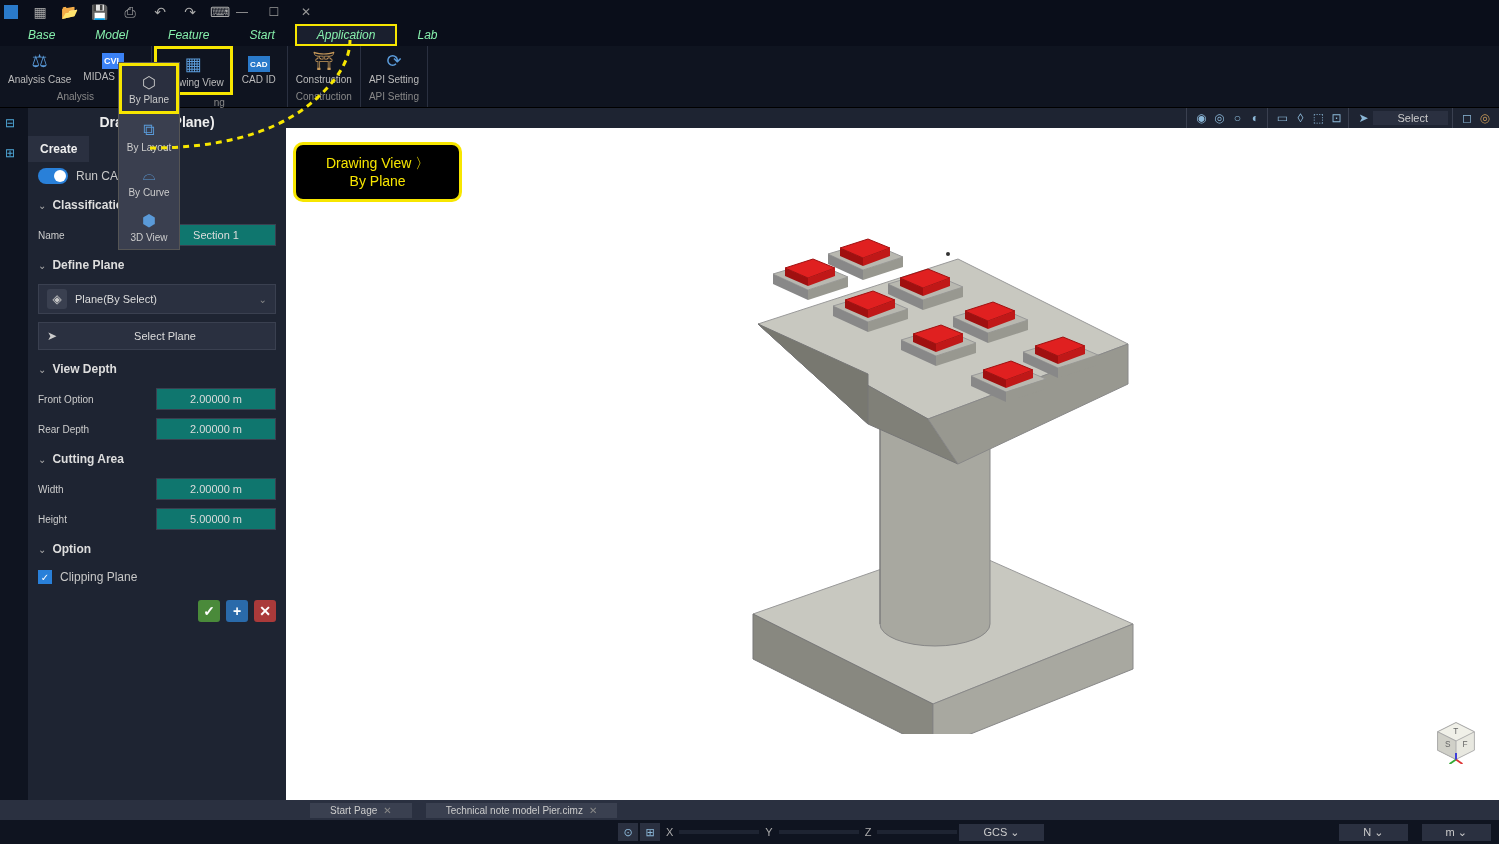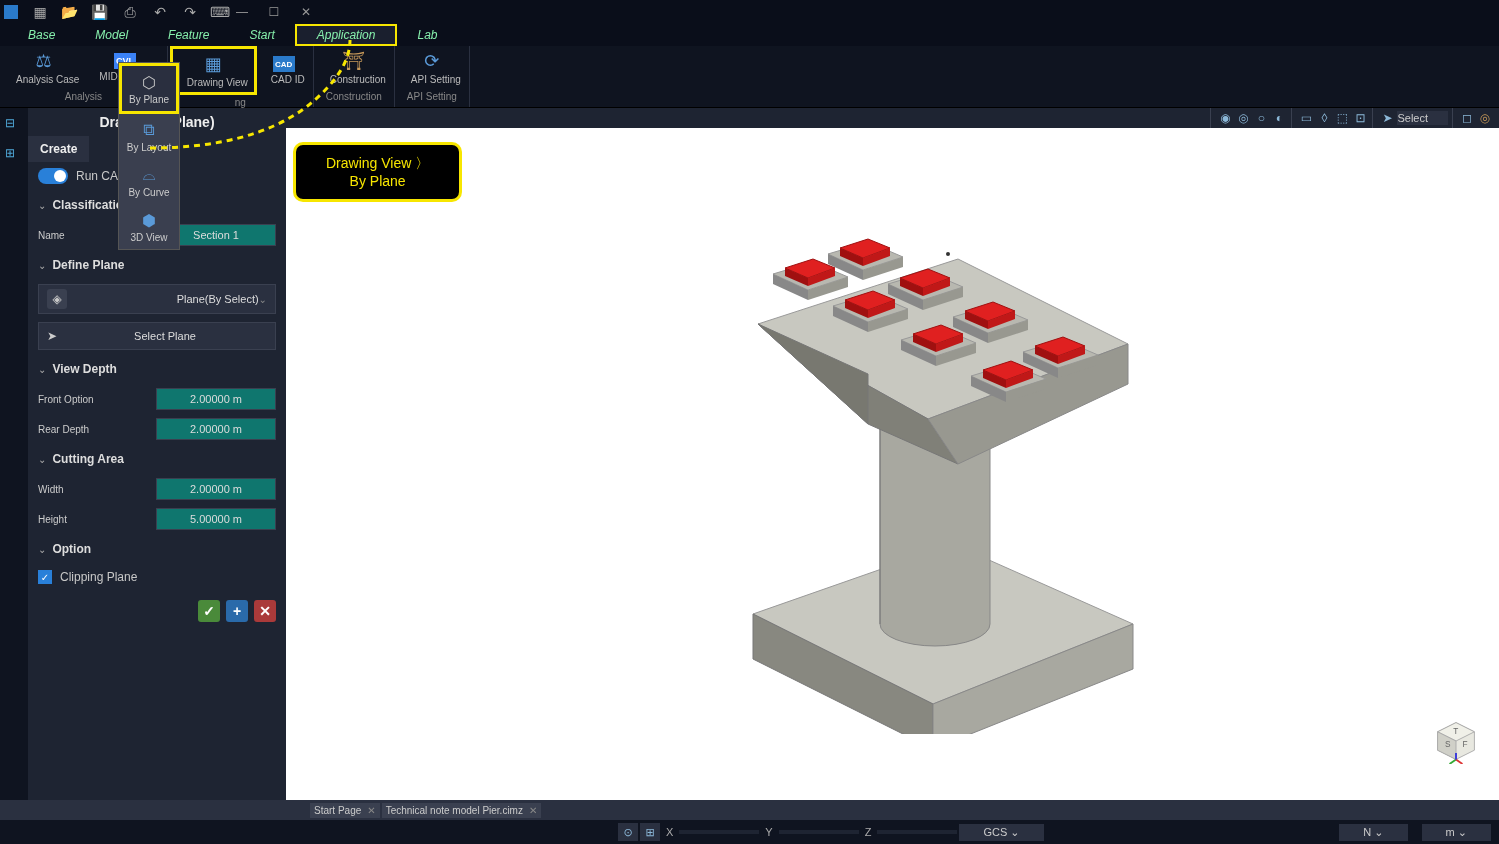--- a/index.html
+++ b/index.html
@@ -18,21 +18,21 @@
     .menu-item { padding: 2px 20px; color: #86efac; font-size: 12px; cursor: pointer; font-style: italic; }
     .menu-item.highlighted { border: 2px solid #f7e600; background: #1a1f2e; }
     
     
     .ribbon { height: 62px; background: #0f1420; display: flex; border-bottom: 1px solid #000; position: relative; }
     .ribbon-group { display: flex; flex-direction: column; align-items: center; border-right: 1px solid #2a3040; padding: 0 2px; }
     .ribbon-buttons { display: flex; }
     .ribbon-btn { display: flex; flex-direction: column; align-items: center; justify-content: center; padding: 4px 6px; cursor: pointer; min-width: 52px; }
     .ribbon-btn.highlighted { border: 3px solid #f7e600; }
     .ribbon-btn-icon { width: 28px; height: 22px; display: flex; align-items: center; justify-content: center; font-size: 18px; margin-bottom: 2px; }
-    .ribbon-btn-label { font-size: 10px; color: #bbb; white-space: nowrap; margin-left: 8px; }
+    .ribbon-btn-label { font-size: 10px; color: #bbb; white-space: nowrap; }
     .ribbon-group-label { font-size: 10px; color: #888; padding: 2px 0; }
     
     
     .ribbon-dropdown { position: absolute; top: 62px; left: 118px; background: #3a3f4f; border: 1px solid #555; z-index: 100; width: 62px; }
     .dd-item { display: flex; flex-direction: column; align-items: center; padding: 6px 4px; cursor: pointer; }
     .dd-item.highlighted { border: 3px solid #f7e600; background: #2a2f3f; }
     .dd-icon { width: 24px; height: 20px; display: flex; align-items: center; justify-content: center; font-size: 16px; margin-bottom: 2px; }
     .dd-label { font-size: 10px; color: #ccc; }
     
     
@@ -55,45 +55,45 @@
     .toggle { width: 30px; height: 16px; background: #2980d9; border-radius: 8px; position: relative; }
     .toggle::after { content: ''; position: absolute; width: 12px; height: 12px; background: #fff; border-radius: 50%; top: 2px; right: 2px; }
     .section-header { display: flex; align-items: center; padding: 8px 10px; gap: 6px; cursor: pointer; }
     .chevron { font-size: 10px; color: #aaa; }
     .section-title { font-size: 12px; color: #ddd; font-weight: bold; }
     .field-row { display: flex; align-items: center; padding: 4px 10px; gap: 8px; }
     .field-label { flex: 1; font-size: 10px; color: #ccc; }
     .field-input { width: 120px; background: #0f766e; border: 1px solid #3a4050; padding: 4px 6px; color: #ddd; text-align: center; font-size: 11px; }
     .dropdown-field { display: flex; align-items: center; background: #2a3040; border: 1px solid #3a4050; margin: 4px 10px; padding: 4px 8px; }
     .dd-field-icon { width: 20px; height: 20px; background: #3a4050; border-radius: 3px; margin-right: 8px; display: flex; align-items: center; justify-content: center; }
-    .dd-field-text { flex: 1; text-align: right; font-size: 11px; color: #ddd; }
+    .dd-field-text { flex: 1; text-align: left; font-size: 11px; color: #ddd; }
     .dd-field-arrow { font-size: 10px; color: #888; }
     .action-btn { display: flex; align-items: center; background: #2a3040; border: 1px solid #3a4050; margin: 4px 10px; padding: 6px 8px; }
     .action-arrow { width: 16px; color: #ccc; }
     .action-text { flex: 1; text-align: center; font-size: 11px; color: #ddd; }
     .checkbox-row { display: flex; align-items: center; padding: 6px 10px; gap: 8px; }
     .chk { width: 14px; height: 14px; background: #2980d9; display: flex; align-items: center; justify-content: center; color: #fff; font-size: 10px; }
     .panel-actions { display: flex; justify-content: flex-end; gap: 6px; padding: 10px; }
     .pa-btn { width: 22px; height: 22px; display: flex; align-items: center; justify-content: center; border-radius: 3px; font-size: 14px; font-weight: bold; }
     .pa-ok { background: #4a8a3a; color: #fff; }
     .pa-add { background: #2a6aaa; color: #fff; }
     .pa-cancel { background: #aa3a3a; color: #fff; }
     
     
     .viewport { flex: 1; background: #fff; position: relative; }
     .vp-toolbar { position: absolute; top: 0; right: 0; height: 20px; background: #1e2432; display: flex; align-items: center; gap: 4px; padding: 0 6px; width: 100%; justify-content: flex-end;}
     .vp-tool-group { display: flex; gap: 2px; align-items: center; border-left: 1px solid #3a4050; padding-left: 6px; height: 100%; }
     .vp-icon { width: 16px; height: 16px; display: flex; align-items: center; justify-content: center; color: #8cb8d8; font-size: 12px; }
-    .vp-select { padding: 1px 20px 1px 0; background: #2a3040; color: #ccc; font-size: 11px; }
+    .vp-select { padding: 1px 20px 1px 24px; background: #2a3040; color: #ccc; font-size: 11px; }
     .model-svg { position: absolute; top: 50%; left: 50%; transform: translate(-50%, -50%); }
     .viewcube { position: absolute; bottom: 36px; right: 20px; width: 46px; height: 46px; }
     
     
     .tabs-bar { height: 20px; background: #2a3040; display: flex; align-items: center; padding-left: 310px; }
-    .doc-tab { padding: 2px 4px; background: #3a4050; color: #ccc; font-size: 10px; display: flex; align-items: center; gap: 6px; margin-right: 2px; }
+    .doc-tab { padding: 2px 20px; background: #3a4050; color: #ccc; font-size: 10px; display: flex; align-items: center; gap: 6px; margin-right: 14px; }
     .tab-close { font-size: 10px; color: #888; }
     
     
     .statusbar { height: 24px; background: #0f1420; display: flex; align-items: center; padding: 0 8px; gap: 4px; position: relative;}
     .sb-center { position: absolute; left: 618px; display: flex; align-items: center; gap: 2px; }
     .sb-icon-btn { width: 20px; height: 18px; background: #2a3040; display: flex; align-items: center; justify-content: center; color: #8cb8d8; font-size: 11px; }
     .sb-coord { width: 80px; background: #1e2432; padding: 2px 4px; color: #888; font-size: 11px; }
     .sb-label { color: #aaa; font-size: 11px; padding: 0 4px; }
     .sb-dropdown { background: #2a3040; padding: 2px 24px; color: #ccc; font-size: 11px; }
     .sb-right { position: absolute; right: 8px; display: flex; align-items: center; gap: 14px; }

